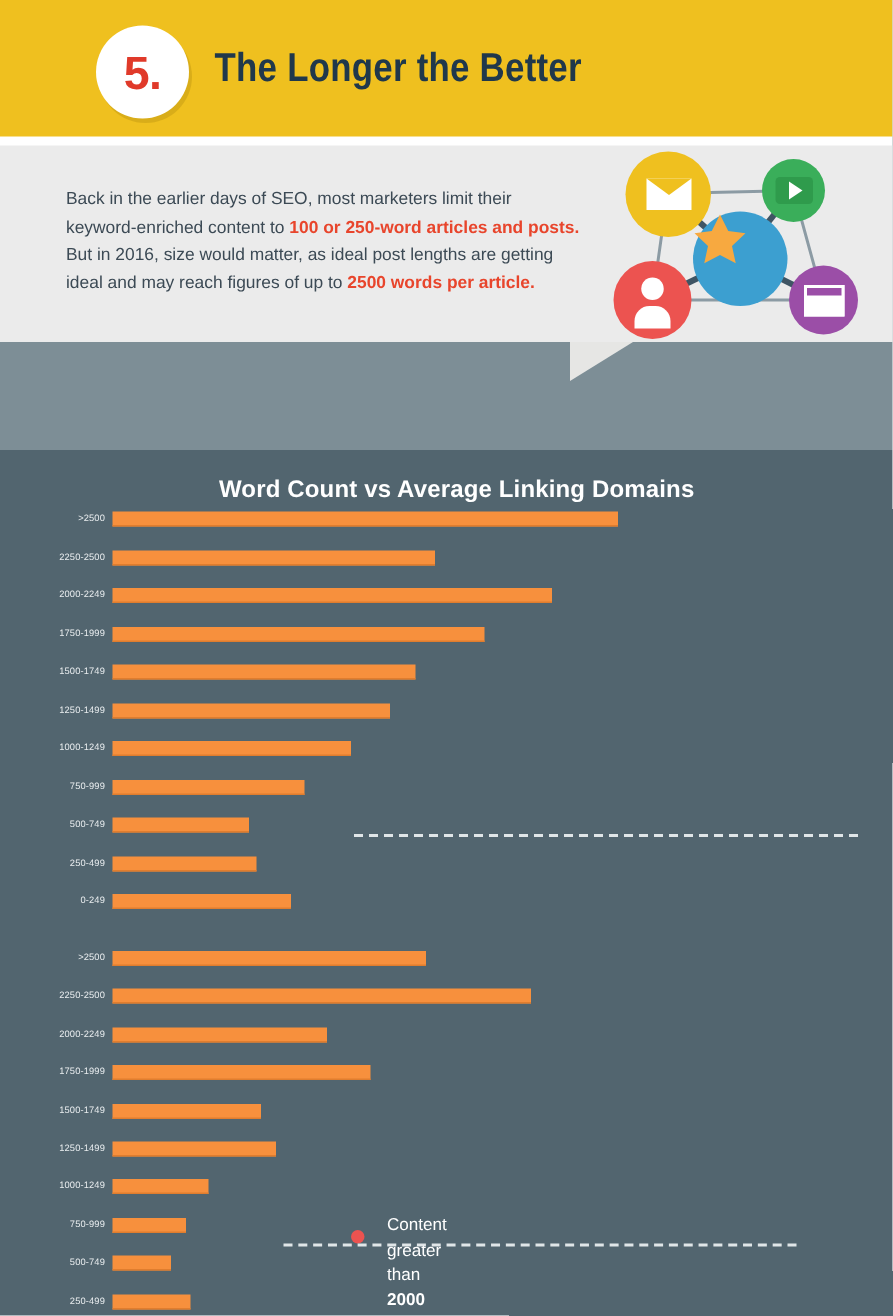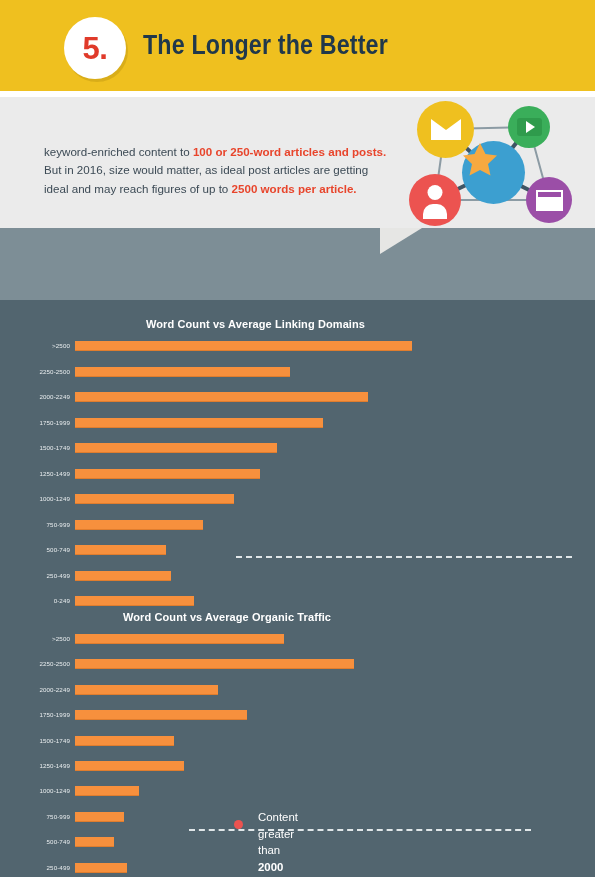--- a/index.html
+++ b/index.html
@@ -87,21 +87,21 @@
     position:absolute;left:64px;top:246px;
     color:#FFFFFF;font-size:13.2px;font-weight:bold;line-height:18px;
   }
 
   
   .charts{
     position:absolute;left:0;top:300px;width:595px;height:577px;
     background:#52656F;
   }
   .chart-title{
-    position:absolute;color:#FFFFFF;font-size:11px;font-weight:bold;
+    position:absolute;color:#FFFFFF;font-size:16px;font-weight:bold;
     letter-spacing:.1px;white-space:nowrap;
   }
   .bars{position:absolute;left:0;top:0;}
   .bar-row{position:absolute;left:0;height:11px;}
   .bar-label{
     position:absolute;right:0;top:0;width:70px;text-align:right;
     color:#E9EDEF;font-size:6.2px;line-height:11px;white-space:nowrap;
     letter-spacing:.1px;
   }
   .bar-fill{
@@ -131,23 +131,23 @@
 
   <div class="header">
     <div class="num-circle">
       <span>5.</span>
     </div>
     <div class="header-title">The Longer the Better</div>
   </div>
 
   <div class="intro">
     <div class="intro-text">
-      <br>
+      <span>Back in the earlier days of SEO, most marketers limit their</span><br>
       <span>keyword-enriched content to </span><b>100 or 250-word articles and posts.</b><br>
-      <span>But in 2016, size would matter, as ideal post articles are getting</span><br>
+      <span>But in 2016, size would matter, as ideal post lengths are getting</span><br>
       <span>ideal and may reach figures of up to </span><b>2500 words per article.</b>
     </div>
   </div>
 
   <div class="cluster">
     <svg width="191" height="132">
       <polyline points="41,33 125,31 145,104 31,104 41,33" fill="none" stroke="#8C9BA4" stroke-width="2"></polyline>
       <line x1="41" y1="33" x2="89" y2="76" stroke="#3F5564" stroke-width="4"></line>
       <line x1="125" y1="31" x2="89" y2="76" stroke="#3F5564" stroke-width="4"></line>
       <line x1="145" y1="104" x2="89" y2="76" stroke="#3F5564" stroke-width="4"></line>
@@ -235,21 +235,20 @@
 
     <div class="callout" style="left:234px;top:509px;">
       <div class="callout-dot"></div>
       <div class="callout-text">
         <span>Content greater than </span><b>2000 words</b><br>
         
       </div>
     </div>
     <div class="callout-rule" style="left:236px;top:256px;width:336px;"></div>
 
-    <div class="chart-title" style="left:123px;top:311px;">Word Count vs Average Organic Traffic</div>
     <div class="bars" id="chart2-bars">
         <div class="bar-row" style="top: 333px; width: 595px;">
           <div class="bar-label" style="left: 0px; width: 70px;">&gt;2500</div>
           <div class="bar-fill" style="width: 209px;"></div>
         </div>
         <div class="bar-row" style="top: 358.4px; width: 595px;">
           <div class="bar-label" style="left: 0px; width: 70px;">2250-2500</div>
           <div class="bar-fill" style="width: 279px;"></div>
         </div>
         <div class="bar-row" style="top: 383.8px; width: 595px;">

